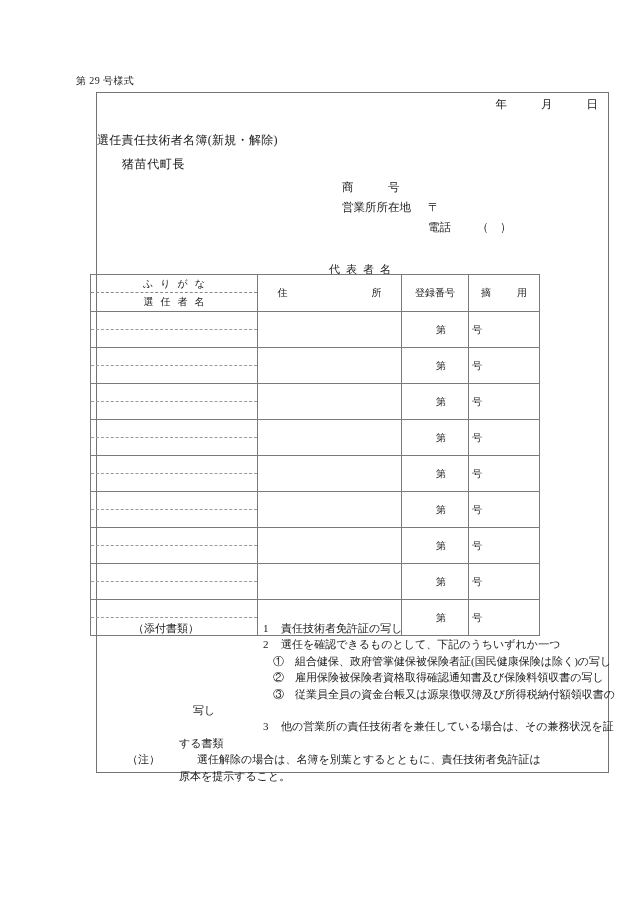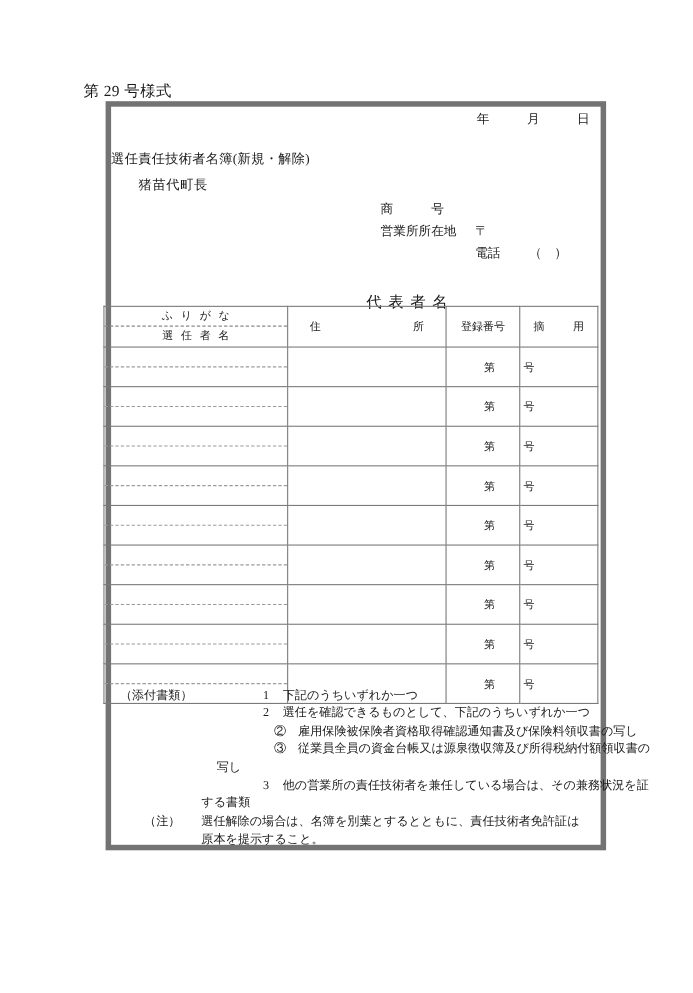--- a/index.html
+++ b/index.html
@@ -21,33 +21,33 @@
     left: 0; top: 0;
     width: 630px;
     height: 903px;
   }
 
   
   .form-no {
     position: absolute;
     left: 76px;
     top: 74px;
-    font-size: 14px;
+    font-size: 10px;
     letter-spacing: 0.4px;
     white-space: nowrap;
   }
 
   
   .frame {
     position: absolute;
     left: 96px;
     top: 92px;
-    width: 455px;
+    width: 513px;
     height: 681px;
-    border: 5px solid #737373;
+    border: 1px solid #737373;
     box-sizing: border-box;
   }
 
   .frame-inner {
     position: relative;
     width: 100%;
     height: 100%;
   }
 
   
@@ -101,21 +101,21 @@
   .dai { display: inline-block; width: 96px; }
   .gou-right { display: inline-block; }
   .indent-tel { display: inline-block; width: 86px; }
   .tel-paren { margin-left: 26px; }
 
   
   .rep-name {
     position: absolute;
     left: 232px;
     top: 169px;
-    font-size: 14px;
+    font-size: 11px;
     letter-spacing: 6px;
     white-space: nowrap;
     font-family: Liberation Mono, monospace;
   }
 
   
   .roster {
     position: absolute;
     left: -7px;
     top: 181px;
@@ -214,37 +214,38 @@
     left: 8px;
     top: 527px;
     right: 6px;
     font-size: 11px;
     line-height: 16.4px;
   }
   .note-line { white-space: nowrap; }
   .note-head {
     display: inline-block;
     width: 74px;
+    margin-left: 28px;
   }
   .note-num {
     display: inline-block;
     width: 74px;
     text-indent: 56px;
   }
   .note-circ {
     display: inline-block;
     width: 88px;
     text-indent: 66px;
   }
   .note-chuu {
     display: inline-block;
     width: 74px;
     text-indent: 22px;
   }
-  .note-chuu-body { margin-left: 0; }
+  .note-chuu-body { margin-left: 18px; }
   .note-indent2 { padding-left: 88px; }
   .note-indent3 { padding-left: 74px; }
 </style>
 </head>
 <body>
 
 <div class="page">
 
   <div class="form-no">第 29 号様式</div>
 
@@ -375,24 +376,27 @@
               </td>
               <td class="row-addr"></td>
               <td class="row-regno"><span class="dai-no">第　号</span></td>
               <td class="row-note"></td>
             </tr>
           </tbody>
       </table>
 
       <div class="notes">
         <div class="note-line">
-          <span class="note-head">（添付書類）</span><span class="note-num">1</span><span>下記のうちいずれか一つ</span>
+          <span class="note-head">（添付書類）</span><span class="note-num">1</span><span>責任技術者免許証の写し</span>
         </div>
         <div class="note-line">
           <span class="note-head"></span><span class="note-num">2</span><span>選任を確認できるものとして、下記のうちいずれか一つ</span>
+        </div>
+        <div class="note-line">
+          <span class="note-head"></span><span class="note-circ">①</span><span>組合健保、政府管掌健保被保険者証(国民健康保険は除く)の写し</span>
         </div>
         <div class="note-line">
           <span class="note-head"></span><span class="note-circ">②</span><span>雇用保険被保険者資格取得確認通知書及び保険料領収書の写し</span>
         </div>
         <div class="note-line">
           <span class="note-head"></span><span class="note-circ">③</span><span>従業員全員の資金台帳又は源泉徴収簿及び所得税納付額領収書の</span>
         </div>
         <div class="note-line note-indent2">写し</div>
         <div class="note-line">
           <span class="note-head"></span><span class="note-num">3</span><span>他の営業所の責任技術者を兼任している場合は、その兼務状況を証</span>

